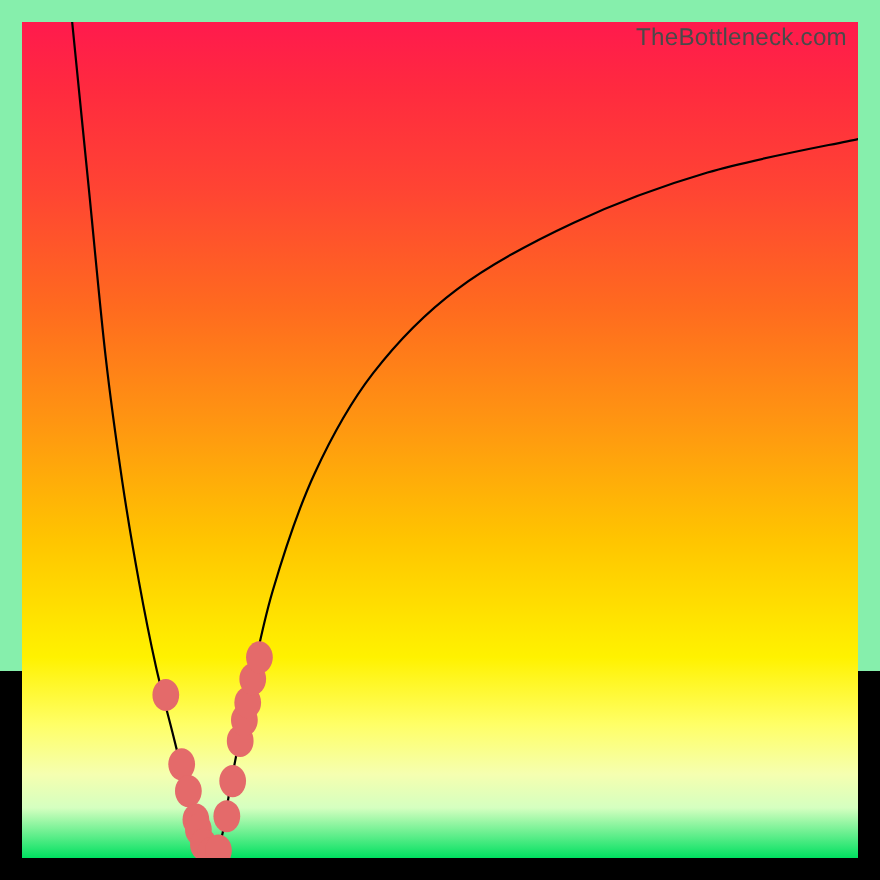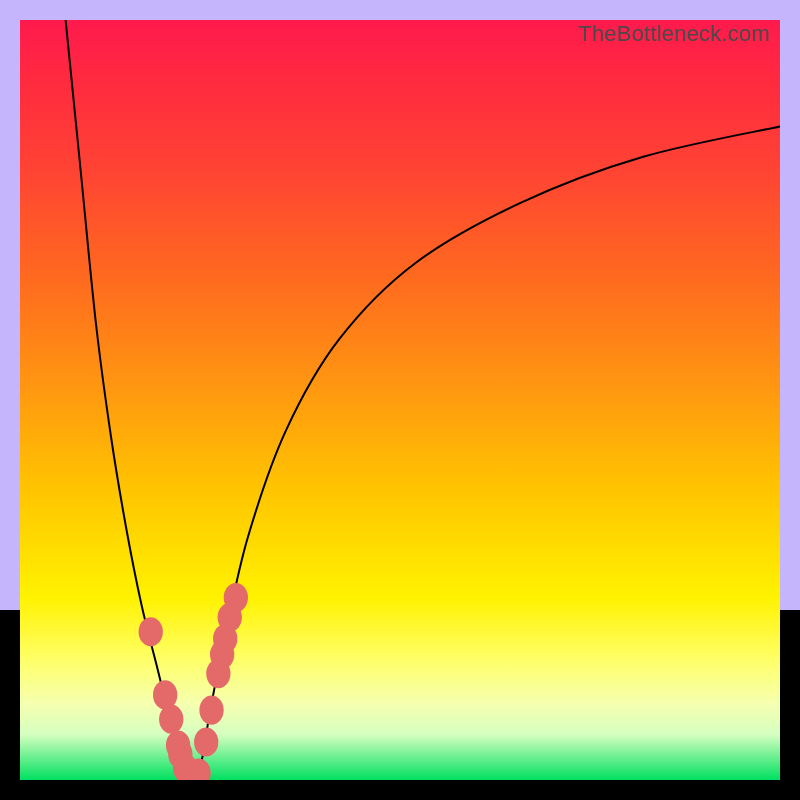--- a/index.html
+++ b/index.html
@@ -8,21 +8,21 @@
     width: 800px;
     height: 800px;
     overflow: hidden;
     background: #000;
     font-family: Arial, Helvetica, sans-serif;
   }
   .frame {
     position: relative;
     width: 800px;
     height: 610px;
-    background: #c4b5fd;
+    background: #86efac;
   }
   .plot-area {
     position: absolute;
     left: 20px;
     top: 20px;
     width: 760px;
     height: 760px;
     overflow: hidden;
   }
   .gradient-bg {

